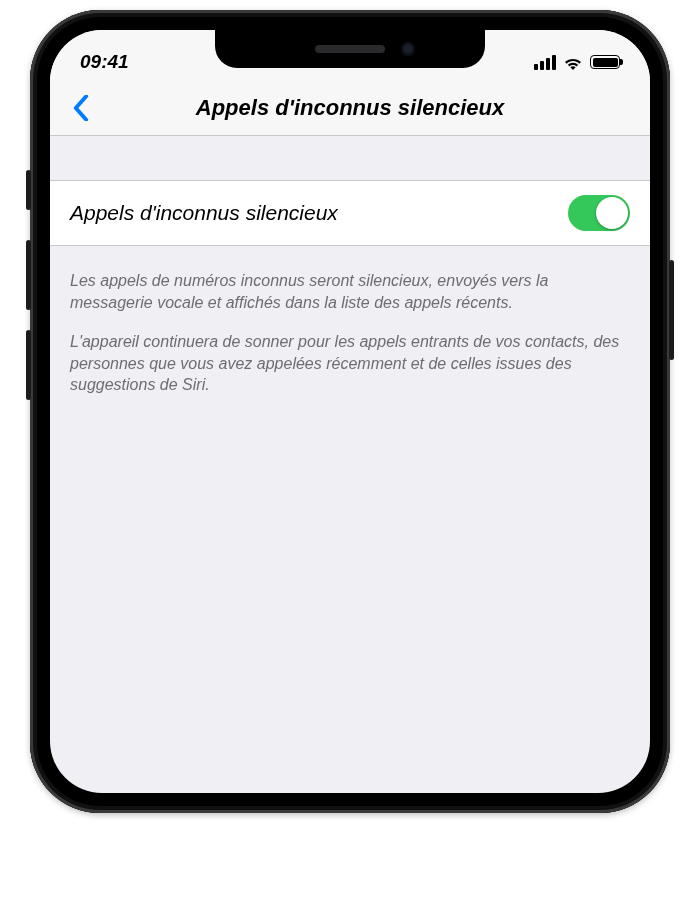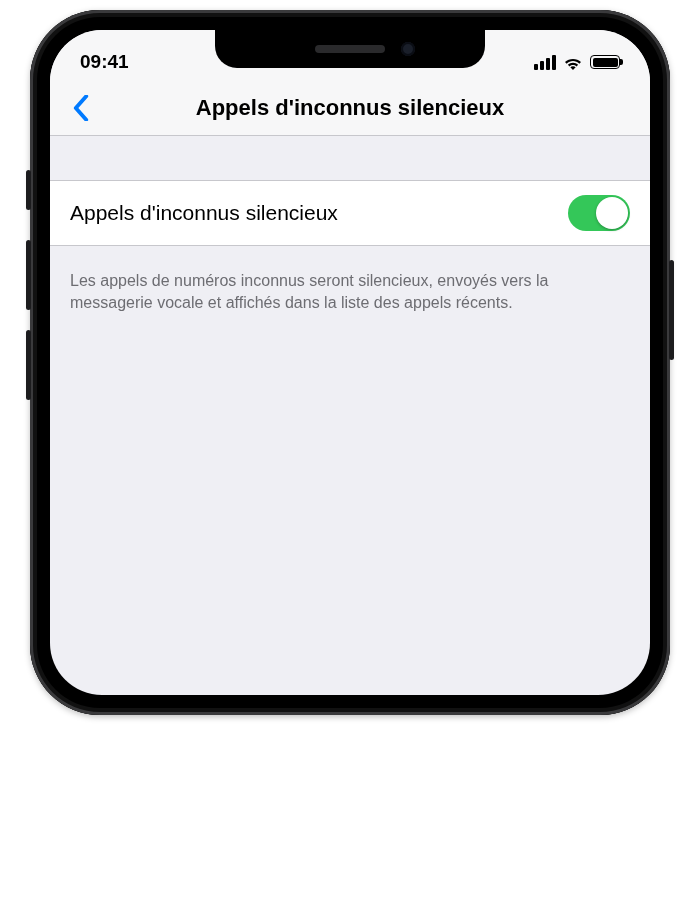--- a/index.html
+++ b/index.html
@@ -11,29 +11,30 @@
       display: flex;
       align-items: flex-start;
       justify-content: center;
       overflow: hidden;
     }
 
     
     .device {
       position: relative;
       width: 640px;
-      height: 705px;
+      height: 803px;
       margin-top: 10px;
       border-radius: 70px;
       background: #000;
       padding: 20px;
       box-shadow:
         inset 0 0 0 3px #3a3a3c,
         inset 0 0 0 7px #111,
         0 2px 6px rgba(0,0,0,.25);
+      font-style: italic;
     }
     
     .btn-side { position: absolute; background: #1c1c1e; border-radius: 3px; }
     .btn-left1 { left: -4px; top: 160px; width: 5px; height: 40px; }
     .btn-left2 { left: -4px; top: 230px; width: 5px; height: 70px; }
     .btn-left3 { left: -4px; top: 320px; width: 5px; height: 70px; }
     .btn-right { right: -4px; top: 250px; width: 5px; height: 100px; }
 
     .screen {
       position: relative;
@@ -189,16 +190,17 @@
 
       <div class="cell">
         <span>Appels d'inconnus silencieux</span>
         <div class="toggle">
           <div class="knob"></div>
         </div>
       </div>
 
       <div class="footer-text">
         <p>Les appels de numéros inconnus seront silencieux, envoyés vers la messagerie vocale et affichés dans la liste des appels récents.</p>
+        <p>L'appareil continuera de sonner pour les appels entrants de vos contacts, des personnes que vous avez appelées récemment et de celles issues des suggestions de Siri.</p>
       </div>
     </div>
   </div>
 </div>
 
 </body></html>

